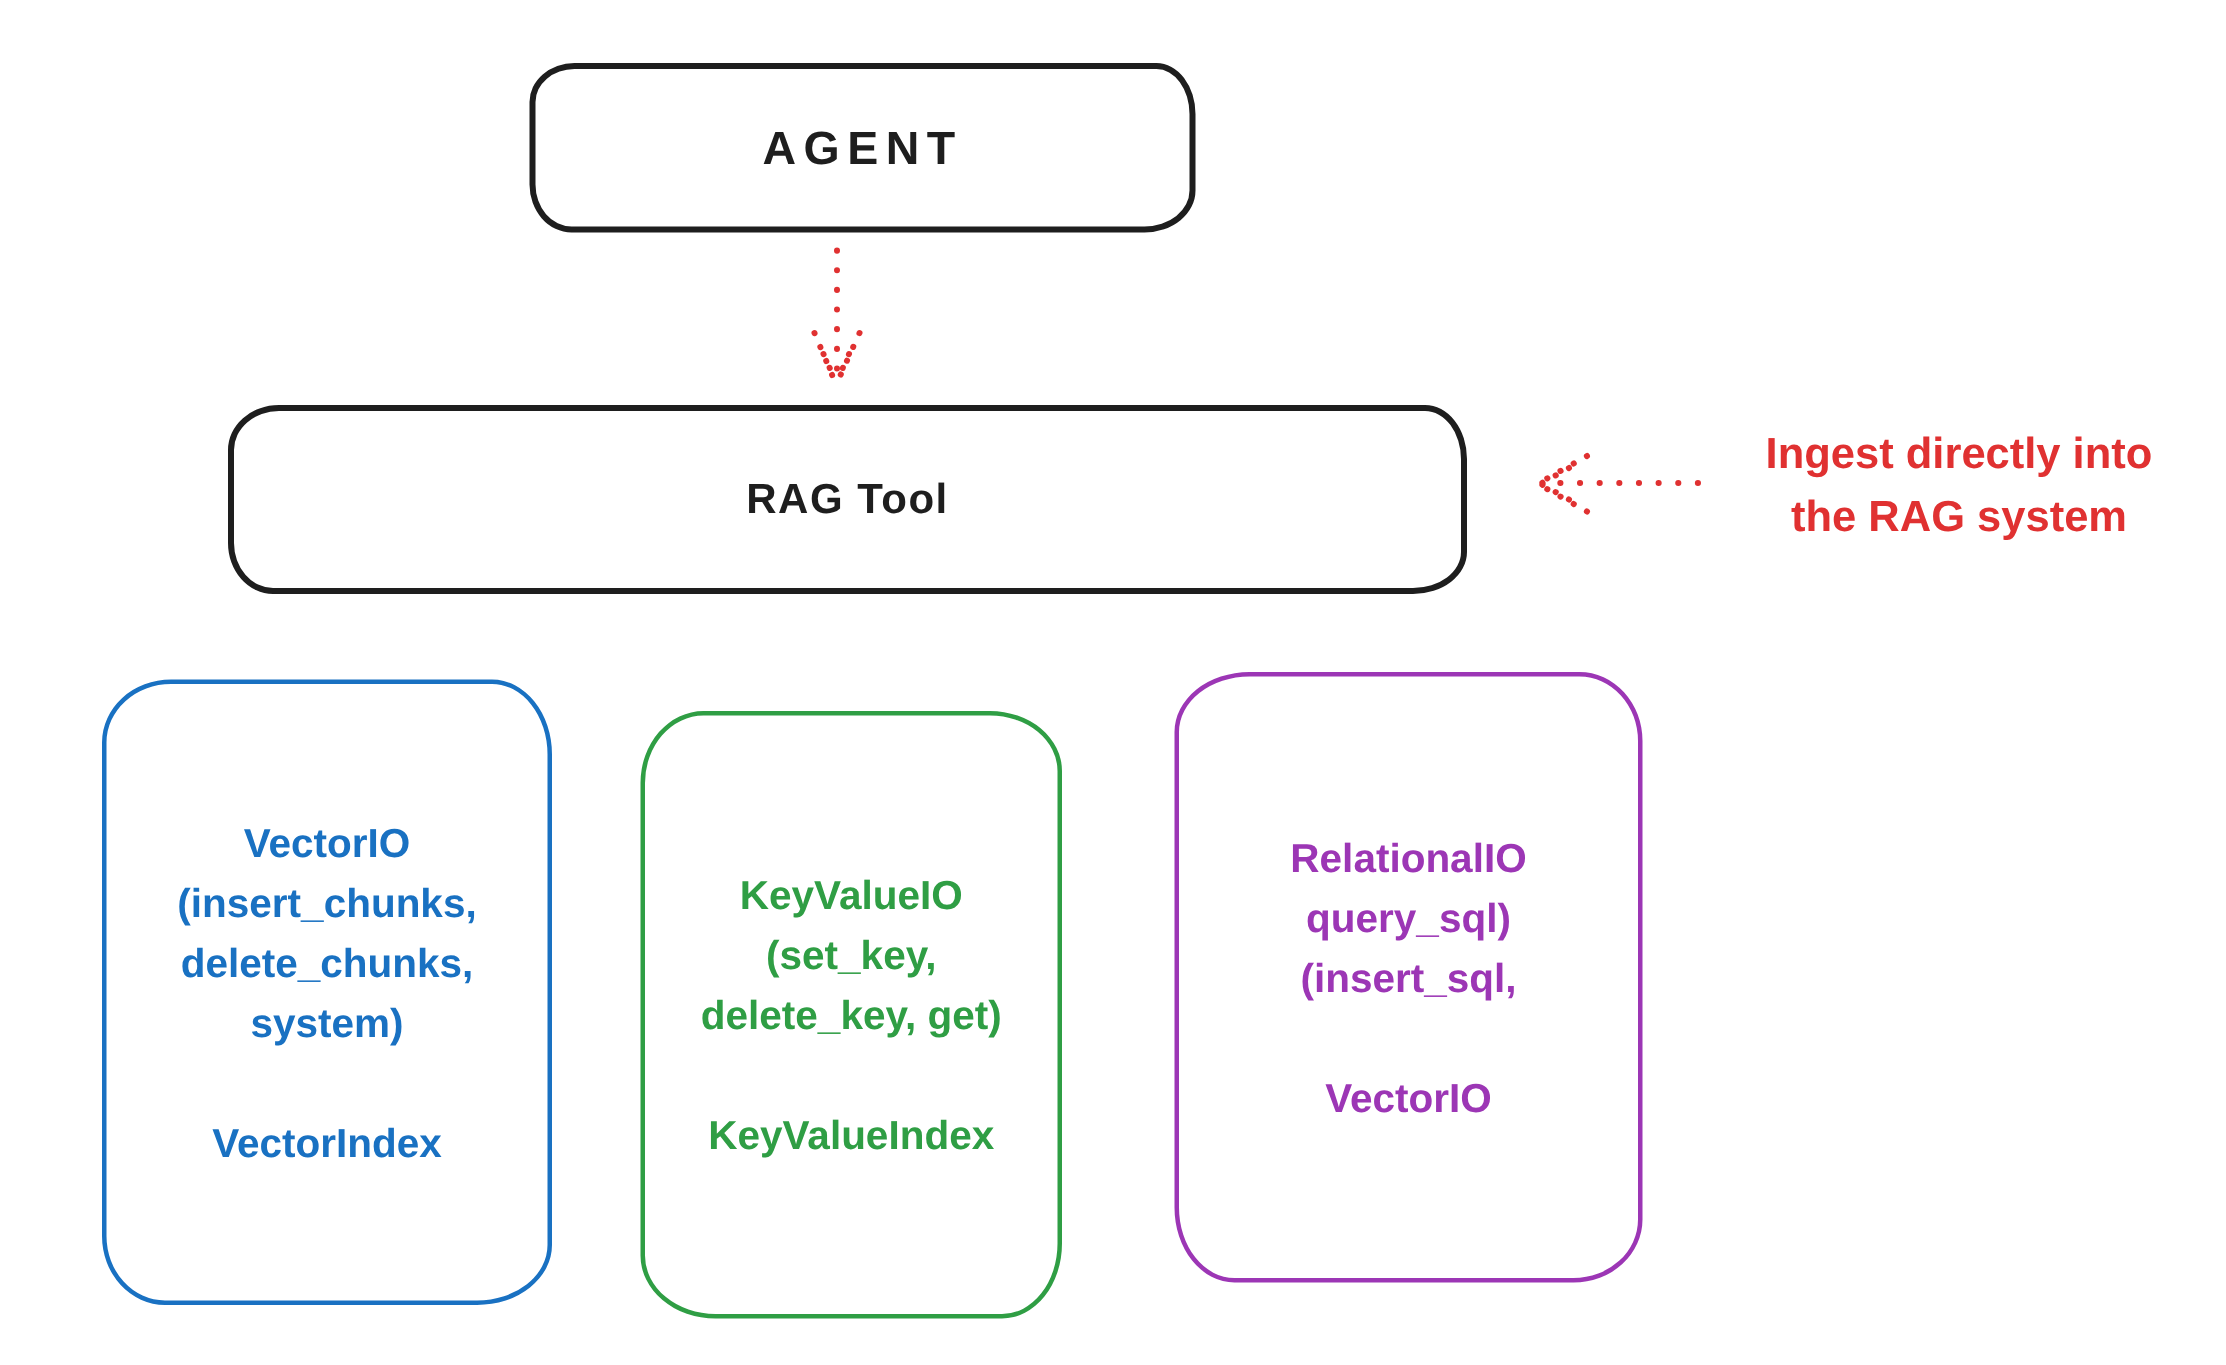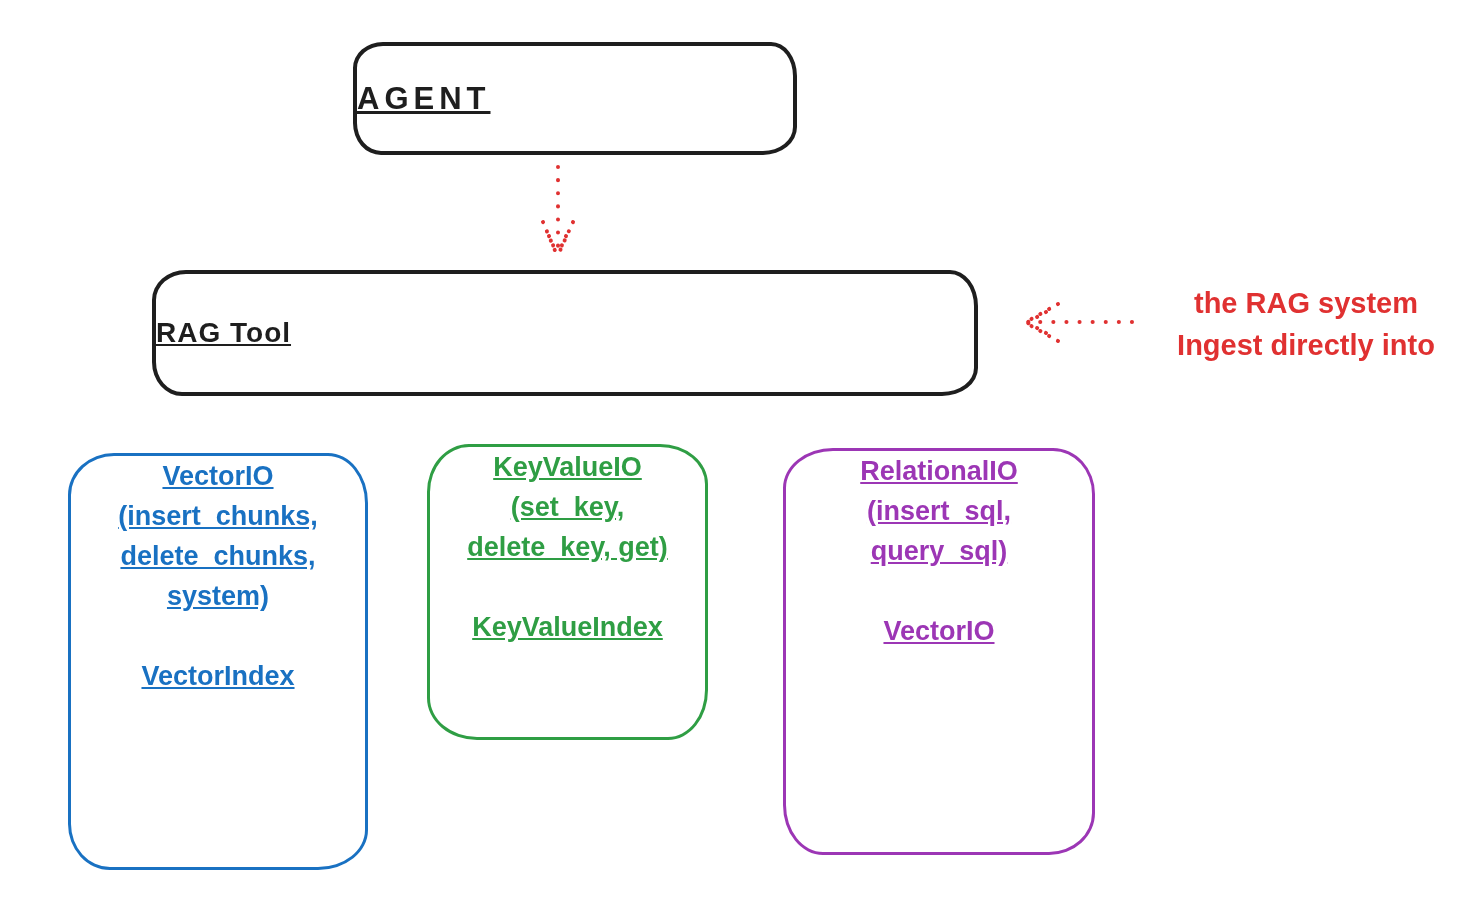--- a/index.html
+++ b/index.html
@@ -14,23 +14,22 @@
     background: #ffffff;
     overflow: hidden;
     font-family: "Liberation Sans", "DejaVu Sans", sans-serif;
   }
   .node {
     position: absolute;
     box-sizing: border-box;
     background: #ffffff;
     display: flex;
     align-items: center;
-    justify-content: flex-start;
+    justify-content: center;
     text-align: center;
-    text-decoration: underline;
   }
   
   .node-agent {
     left: 353px; top: 42px; width: 444px; height: 113px;
     border: 4px solid #1e1e1e;
     border-radius: 30px 26px 34px 28px / 26px 34px 28px 32px;
     color: #1e1e1e;
     font-size: 31px;
     font-weight: bold;
     letter-spacing: 5px;
@@ -51,21 +50,21 @@
     font-size: 27px;
     background: #ffffff;
   }
   .node-vector {
     left: 68px; top: 453px; width: 300px; height: 417px;
     border: 3.5px solid #1971c2;
     border-radius: 46px 40px 50px 42px / 42px 50px 40px 46px;
     color: #1971c2;
   }
   .node-keyvalue {
-    left: 427px; top: 444px; width: 281px; height: 296px;
+    left: 427px; top: 474px; width: 281px; height: 405px;
     border: 3.5px solid #2f9e44;
     border-radius: 42px 48px 40px 50px / 48px 40px 50px 42px;
     color: #2f9e44;
   }
   .node-relational {
     left: 783px; top: 448px; width: 312px; height: 407px;
     border: 3.5px solid #9c36b5;
     border-radius: 50px 42px 46px 40px / 40px 46px 42px 50px;
     color: #9c36b5;
   }
@@ -123,22 +122,22 @@
 
   <div class="node node-agent">
     <span>AGENT</span>
   </div>
 
   <div class="node node-rag">
     <span>RAG Tool</span>
   </div>
 
   <div class="annotation">
+    <div>Ingest directly into</div>
     <div>the RAG system</div>
-    <div>Ingest directly into</div>
   </div>
 
   <div class="node node-colored node-vector">
     <div class="line">VectorIO</div>
     <div class="line">(insert_chunks,</div>
     <div class="line">delete_chunks,</div>
     <div class="line">system)</div>
     <div class="line"></div>
     <div class="line">VectorIndex</div>
   </div>
@@ -146,19 +145,19 @@
   <div class="node node-colored node-keyvalue">
     <div class="line">KeyValueIO</div>
     <div class="line">(set_key,</div>
     <div class="line">delete_key, get)</div>
     <div class="line"></div>
     <div class="line">KeyValueIndex</div>
   </div>
 
   <div class="node node-colored node-relational">
     <div class="line">RelationalIO</div>
+    <div class="line">query_sql)</div>
     <div class="line">(insert_sql,</div>
-    <div class="line">query_sql)</div>
     <div class="line"></div>
     <div class="line">VectorIO</div>
   </div>
 
 </div>
 
 </body></html>

